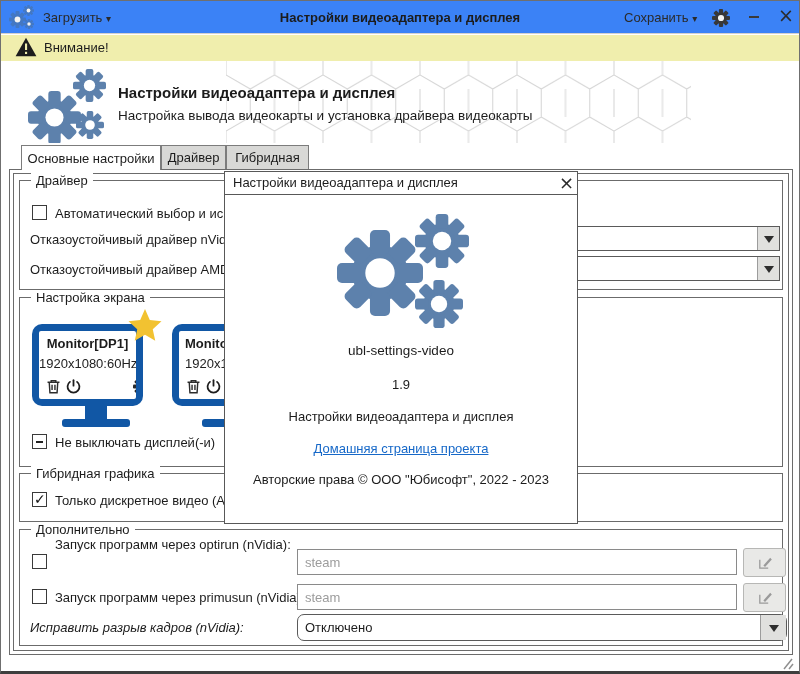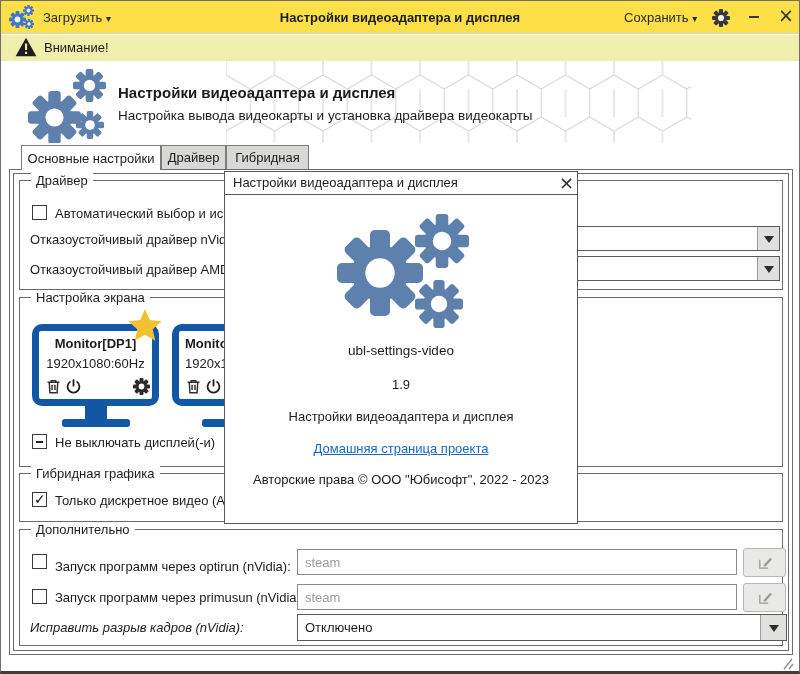--- a/index.html
+++ b/index.html
@@ -4,21 +4,21 @@
 <style>
   html,body{margin:0;padding:0;background:#9a9a9a;}
   .window{position:relative;width:800px;height:674px;margin:0 auto;background:#fff;
     border:1px solid #6f6f6f;border-bottom:3px solid #3e3e3e;overflow:hidden;
     font-family:"Liberation Sans",sans-serif;color:#1c1c1c;box-sizing:border-box;}
   .window *{box-sizing:border-box;}
   .abs{position:absolute;}
   .txt{font-size:13px;line-height:1.15;white-space:nowrap;}
 
   
-  .titlebar{position:absolute;left:0;top:0;width:100%;height:33px;background:#fde047;border-bottom:1px solid #d3d1ce;}
+  .titlebar{position:absolute;left:0;top:0;width:100%;height:33px;background:#3b82f6;border-bottom:1px solid #d3d1ce;}
   .tb-btn{font-size:13px;color:#2a2a2a;cursor:default;}
   .caret{font-family:"DejaVu Sans",sans-serif;font-size:10px;color:#2a2a2a;}
   .winclose{font-family:"DejaVu Sans",sans-serif;font-size:19px;color:#2b2b2b;line-height:1;}
   .minbar{width:10px;height:2px;background:#3a3a3a;}
 
   
   .banner{position:absolute;left:0;top:34px;width:100%;height:42px;background:#f0eead;border-bottom:1px solid #e3e09c;}
 
   
   .tab{position:absolute;top:144px;height:24px;border:1px solid #7c7c7c;border-bottom:none;
@@ -209,21 +209,21 @@
       <div class="cbtn">
           <div class="tri"></div>
         </div>
     </div>
   </div>
 
   <div class="group" style="left:18px;top:296px;width:764px;height:170px;background:#fff;">
     <span class="legend">Настройка экрана</span>
 
     <div>
-      <div class="mon" style="left:12px;top:26px;width:127px;height:82px;">
+      <div class="mon" style="left:12px;top:26px;width:111px;height:82px;">
         <div class="scr">
           <div class="mon-name">Monitor[DP1]</div>
           <div class="mon-mode">1920x1080:60Hz</div>
           <svg class="abs" style="left:6px;top:47px;width:17px;height:17px;color:#2c2c2c;">
               <use href="#trash"></use>
             </svg>
           <svg class="abs" style="left:26px;top:47px;width:17px;height:17px;color:#1d1d1d;">
               <use href="#power"></use>
             </svg>
           <svg class="abs" style="left:94px;top:47px;width:17px;height:17px;color:#2a2a2a;--hole:#fff;">
@@ -262,39 +262,39 @@
   <div class="group" style="left:18px;top:472px;width:764px;height:49px;background:#fff;text-align:center;">
     <span class="legend">Гибридная графика</span>
     <div class="cb checked" style="left:12px;top:18px;"></div>
     <div class="abs txt" style="left:35px;top:20px;">Только дискретное видео (AM</div>
   </div>
 
   <div class="group" style="left:18px;top:528px;width:764px;height:117px;background:#fff;">
     <span class="legend">Дополнительно</span>
 
     <div class="cb" style="left:12px;top:24px;"></div>
-    <div class="abs txt" style="left:35px;top:30px;">Запуск программ через optirun (nVidia):</div>
+    <div class="abs txt" style="left:35px;top:8px;">Запуск программ через optirun (nVidia):</div>
     <input class="tin" style="left: 277px; top: 19px; width: 440px; height: 26px;" placeholder="steam">
     <div class="editbtn" style="left:723px;top:18px;">
       <svg style="width:16px;height:16px;">
           <use href="#pencil"></use>
         </svg>
     </div>
 
     <div class="cb" style="left:12px;top:59px;"></div>
     <div class="abs txt" style="left:35px;top:61px;">Запуск программ через primusun (nVidia):</div>
     <input class="tin" style="left: 277px; top: 54px; width: 440px; height: 26px;" placeholder="steam">
     <div class="editbtn" style="left:723px;top:53px;">
       <svg style="width:16px;height:16px;">
           <use href="#pencil"></use>
         </svg>
     </div>
 
     <div class="abs txt" style="left:10px;top:91px;font-style:italic;">Исправить разрыв кадров (nVidia):</div>
-    <div class="combo" style="left:277px;top:84px;width:490px;height:27px;">
+    <div class="combo" style="left:277px;top:84px;width:490px;height:27px;border-radius:7px;">
       <span class="val" style="top:5px;">Отключено</span>
       <div class="cbtn" style="width:26px;">
           <div class="tri"></div>
         </div>
     </div>
   </div>
 
   <div class="abs" style="left:0;top:654px;width:800px;height:17px;background:#fff;">
     <svg class="grip" style="position:absolute;right:7px;top:3px;" width="14" height="12">
       <line x1="4" y1="11" x2="12" y2="1"></line>

